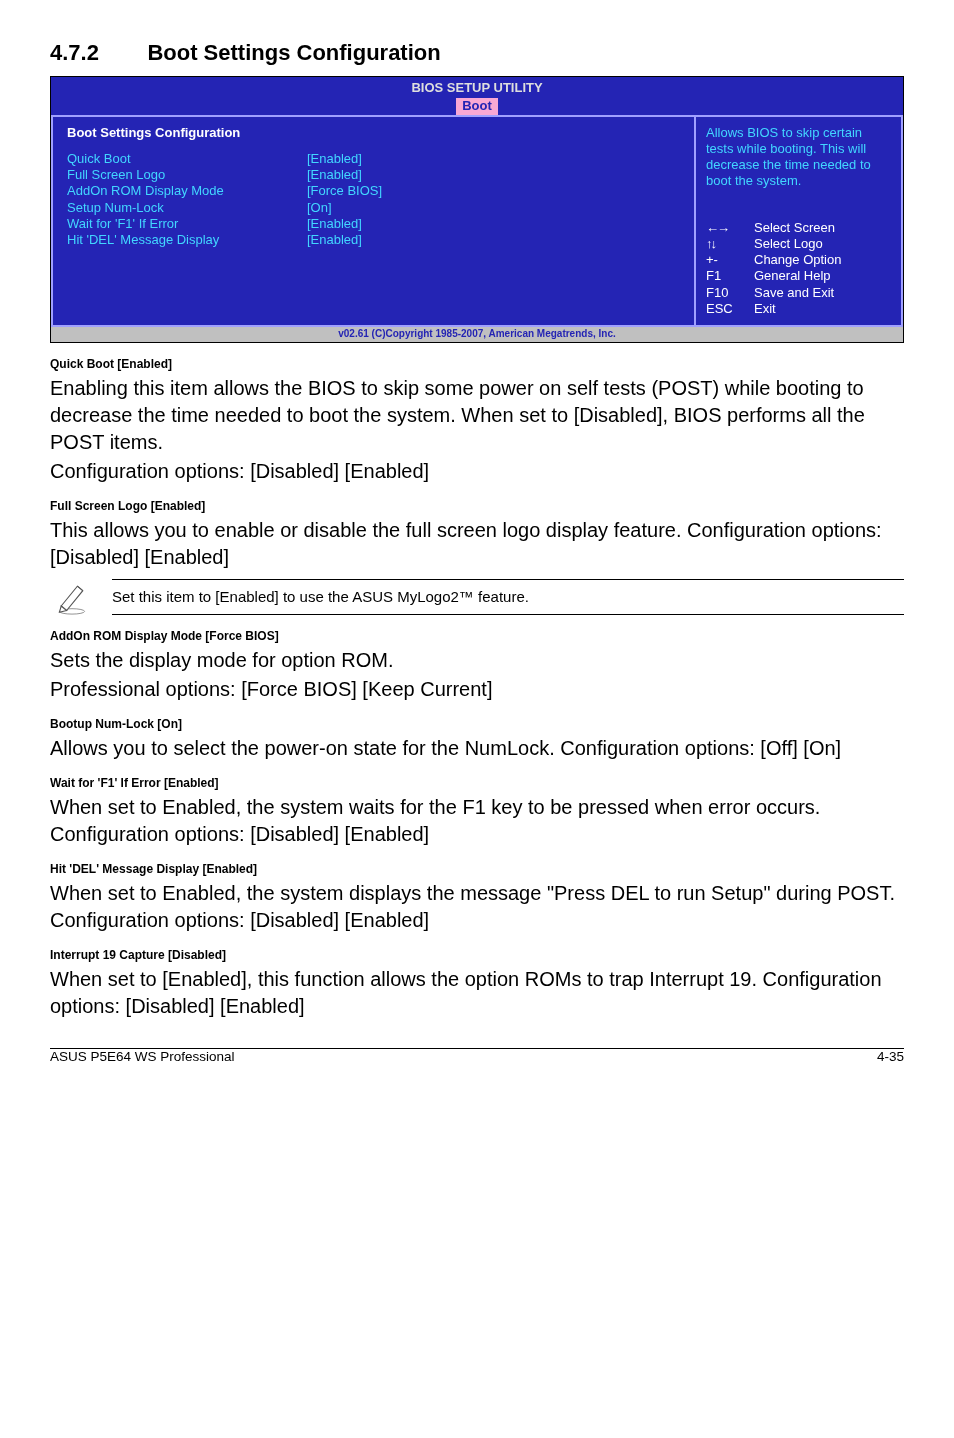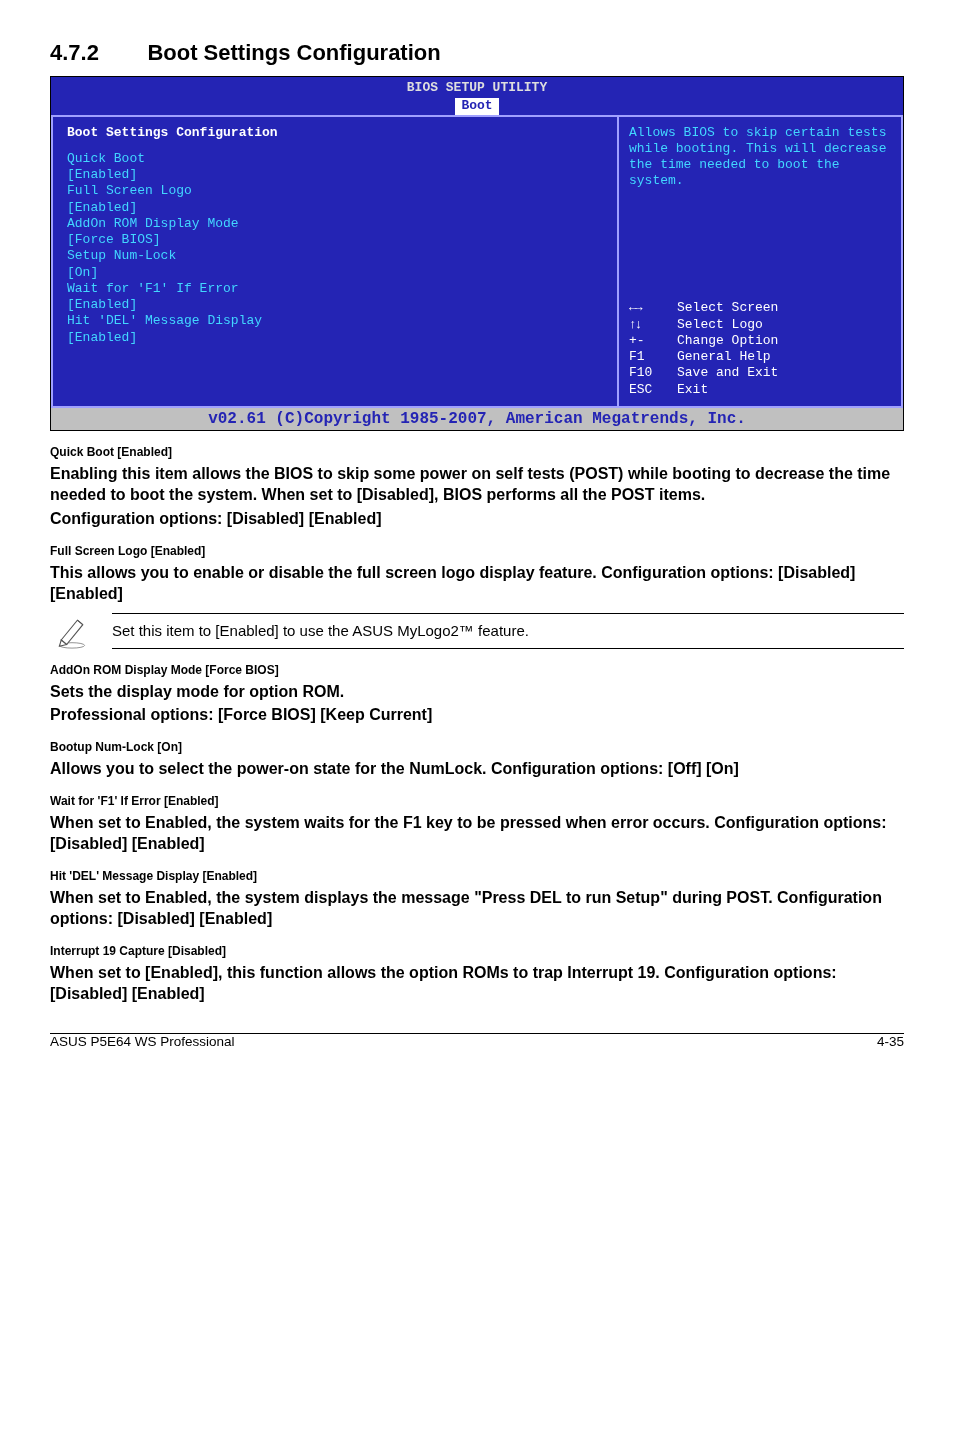--- a/index.html
+++ b/index.html
@@ -21,92 +21,91 @@
       font-weight: bold;
       display: inline;
     }
     .heading-row { margin-bottom: 10px; }
 
     
     .bios-box {
       border: 1px solid #000;
       background: #2424b4;
       color: #fff;
-      font-family: Liberation Mono, monospace;
+      font-family: Liberation Sans, sans-serif;
       font-size: 13px;
       line-height: 1.25;
       margin-bottom: 10px;
     }
     .bios-titlebar {
       text-align: center;
       color: #dedede;
       padding-top: 3px;
       font-weight: bold;
     }
     .bios-tab {
       display: inline-block;
-      background: #ffffff;
+      background: #f9a8d4;
       color: #2424b4;
       padding: 0 6px;
       margin-top: 2px;
       font-weight: bold;
     }
     .bios-body {
       display: flex;
       padding: 0;
     }
     .bios-left {
       flex: 1;
       border: 2px solid #a0a0ff;
       border-right: 1px solid #a0a0ff;
       padding: 8px 14px 60px 14px;
     }
     .bios-right {
-      width: 285px;
+      width: 208px;
       border: 2px solid #a0a0ff;
       border-left: 1px solid #a0a0ff;
       padding: 8px 10px;
       display: flex;
       flex-direction: column;
       justify-content: space-between;
     }
     .bios-section-label {
       color: #fff;
       font-weight: bold;
       margin-bottom: 10px;
     }
-    .bios-row { display: flex; color: #42d6ff; flex-direction: column; }
+    .bios-row { display: flex; color: #42d6ff; }
     .bios-row .label { width: 240px; white-space: pre; }
     .bios-row .value { white-space: pre; }
     .bios-help { color: #42d6ff; }
     .bios-keys { color: #fff; margin-top: 30px; }
     .bios-keys .krow { display: flex; }
     .bios-keys .kk { width: 48px; white-space: pre; }
     .bios-footer {
       background: #c0c0c0;
       color: #2424b4;
       text-align: center;
-      font-size: 16px;
+      font-size: 10px;
       padding: 1px 0;
       font-weight: bold;
     }
     .arrows { letter-spacing: -2px; }
 
     
     h3.subhead {
       font-size: 12px;
       font-weight: bold;
       margin-top: 14px;
       margin-bottom: 4px;
     }
     p.body {
-      font-size: 16px;
+      font-size: 20px;
       line-height: 1.35;
       margin-bottom: 2px;
-      font-weight: bold;
     }
 
     
     .note-row {
       display: flex;
       margin: 8px 0 8px 0;
       gap: 18px;
     }
     .note-icon {
       width: 44px;

